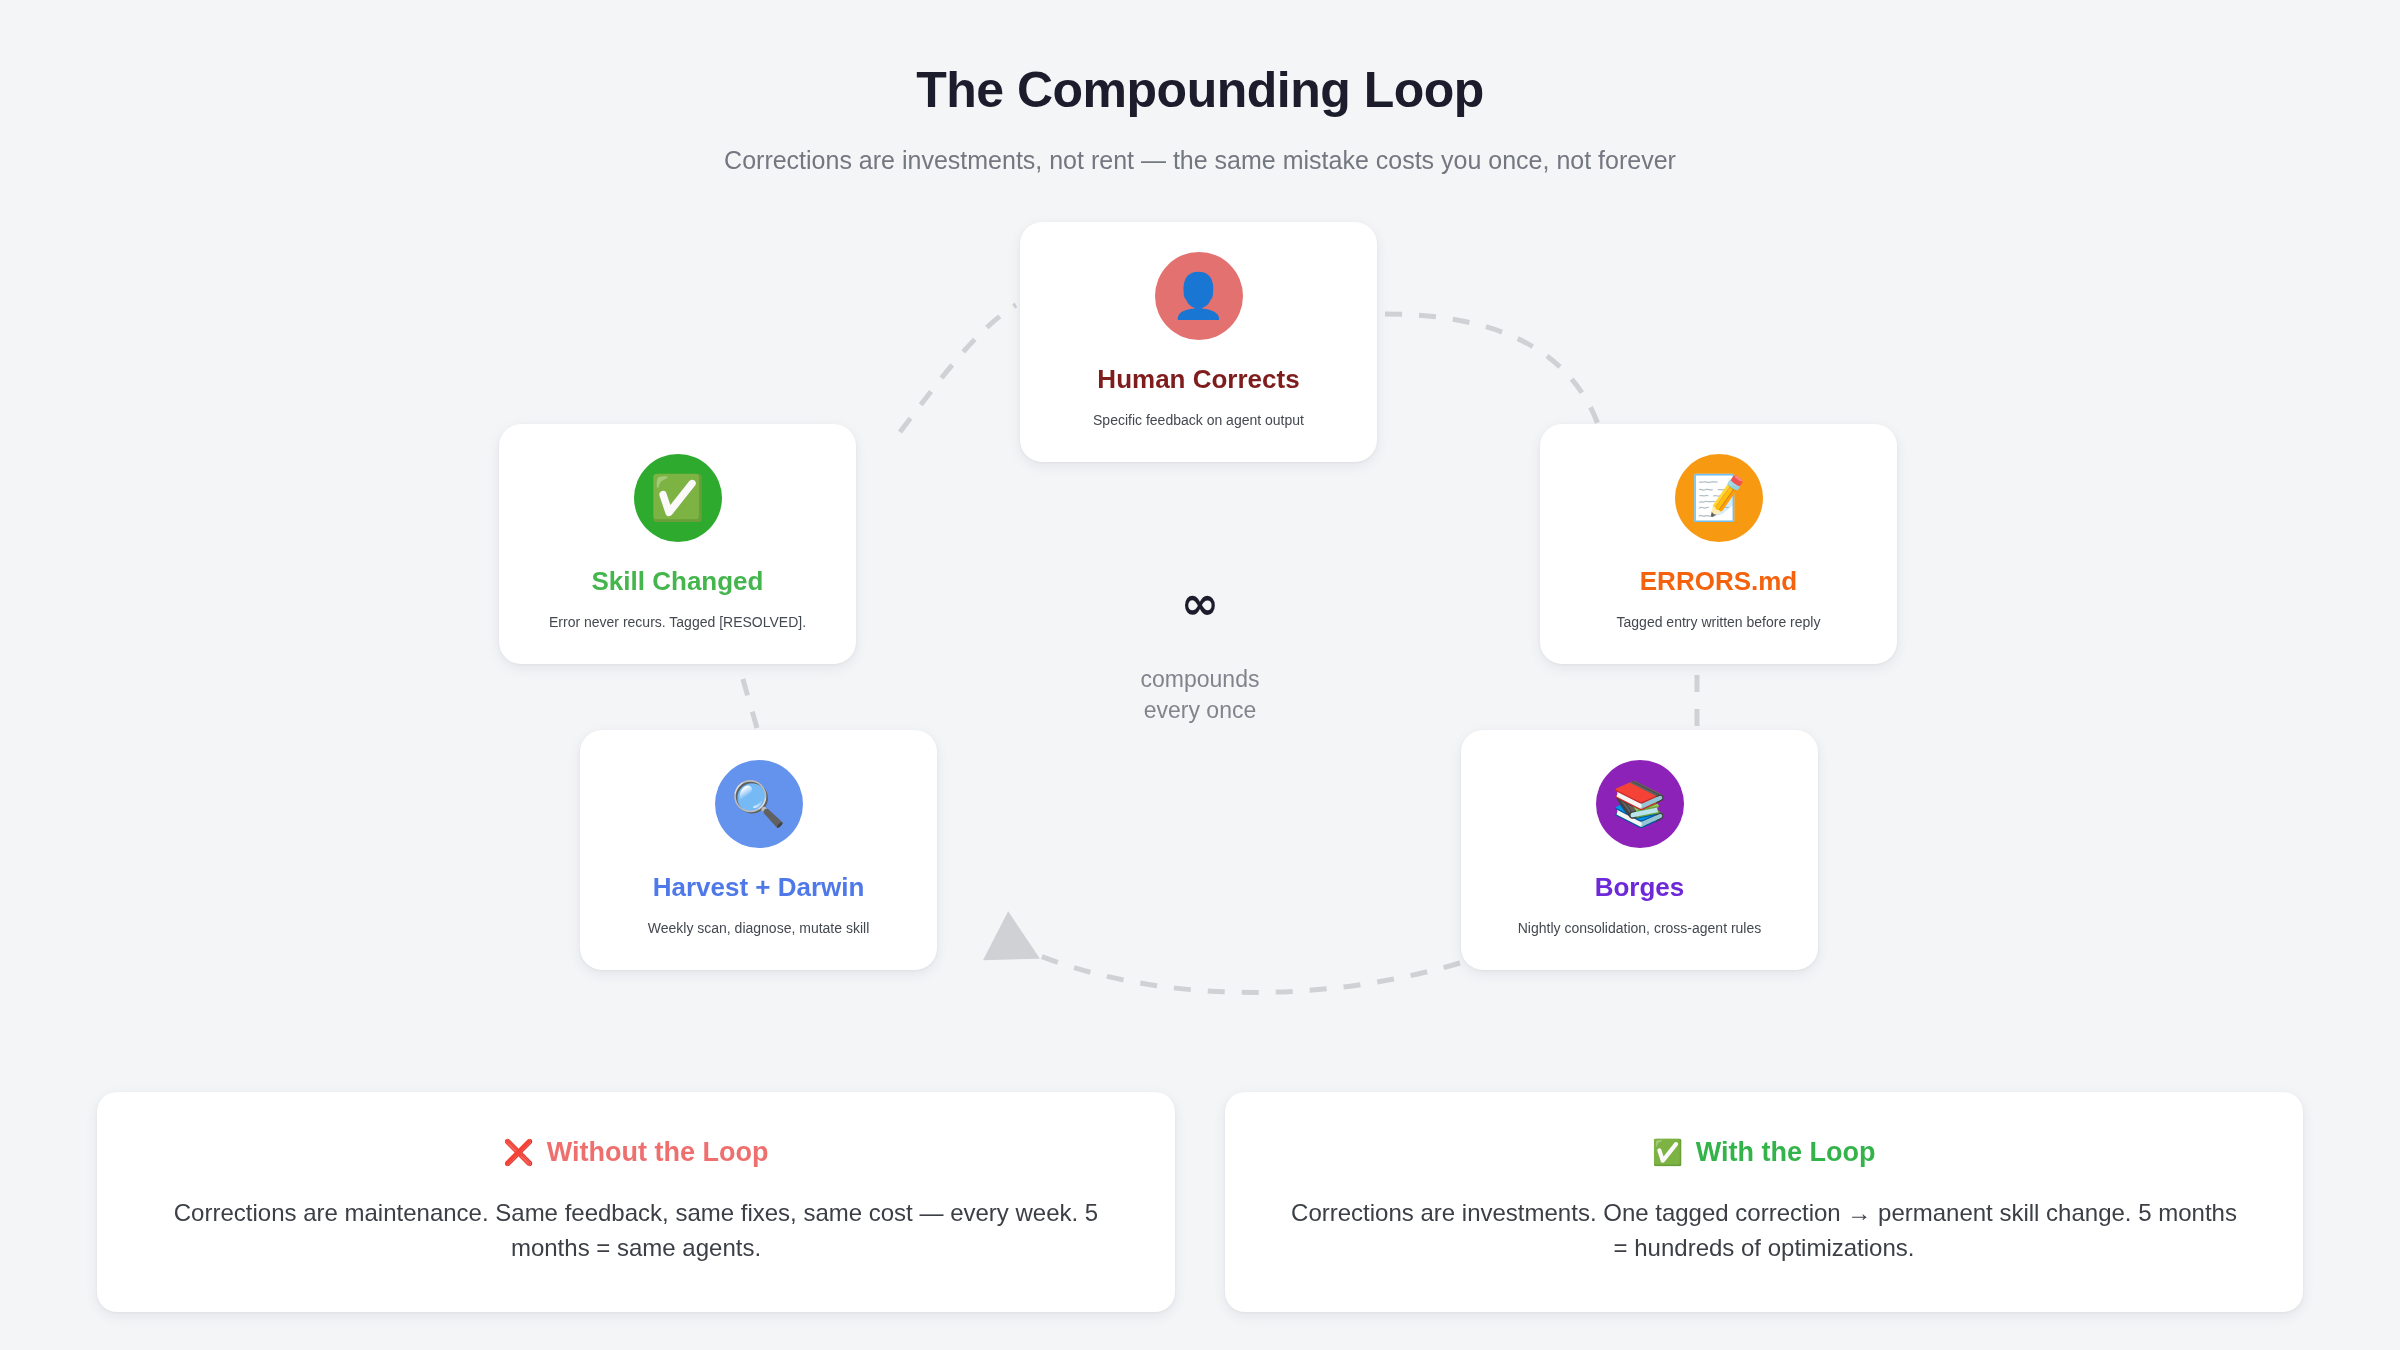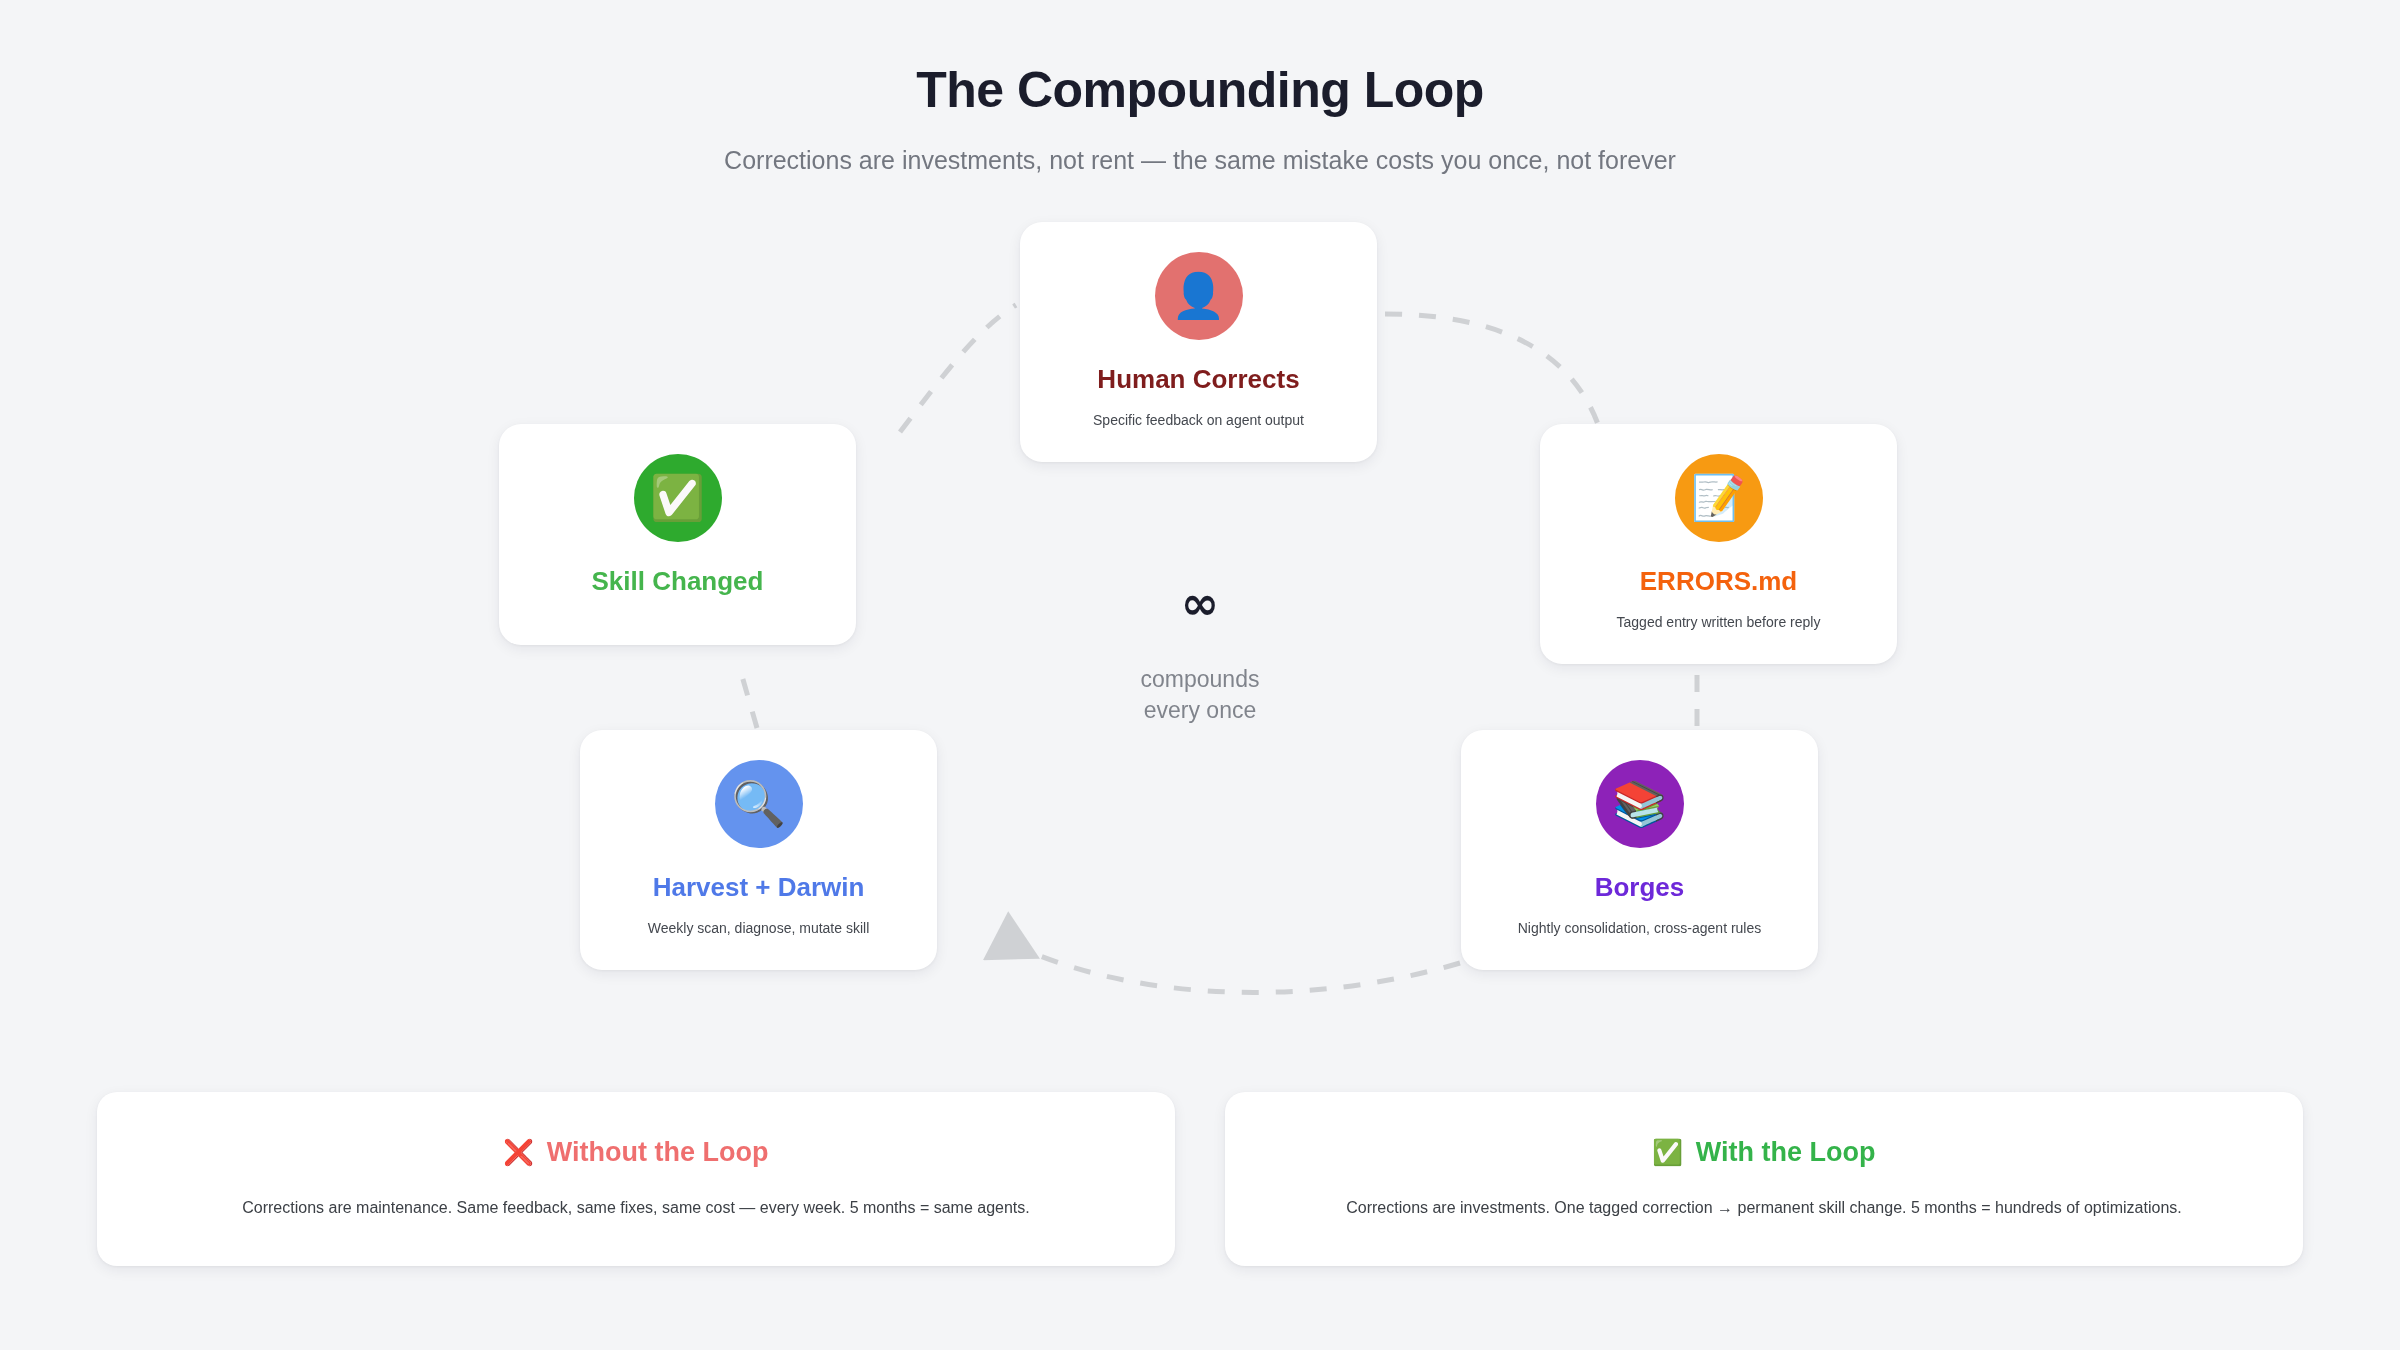--- a/index.html
+++ b/index.html
@@ -151,21 +151,21 @@
     align-items: center;
     justify-content: center;
     gap: 12px;
   }
   .panel-emoji {
     font-size: 25px;
     font-family: "DejaVu Sans", sans-serif;
     line-height: 1;
   }
   .panel-body {
-    font-size: 16px;
+    font-size: 24px;
     color: #3c4046;
     line-height: 1.45;
   }
 </style>
 </head>
 <body>
 
 <div id="stage">
 
   <div class="header">
@@ -213,20 +213,21 @@
 
     <div class="node" id="node-harvest">
       <div class="node-icon" style="background:#6493ee">🔍</div>
       <div class="node-title" style="color:#4f79e8">Harvest + Darwin</div>
       <div class="node-desc">Weekly scan, diagnose, mutate skill</div>
     </div>
 
     <div class="node" id="node-skill">
       <div class="node-icon" style="background:#2eaa2e">✅</div>
       <div class="node-title" style="color:#45b54d">Skill Changed</div>
+      <div class="node-desc">Error never recurs. Tagged [RESOLVED].</div>
     </div>
 
     <div class="hub">
       <div class="hub-symbol">∞</div>
       <div class="hub-caption">
         <div>compounds</div>
         <div>every once</div>
       </div>
     </div>
 

